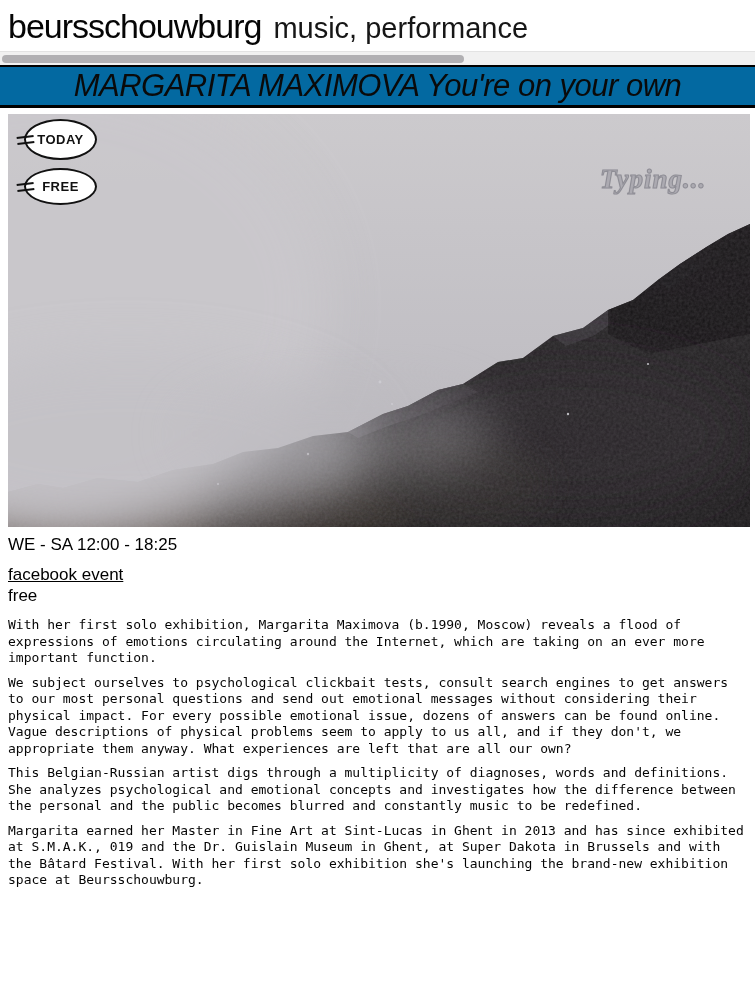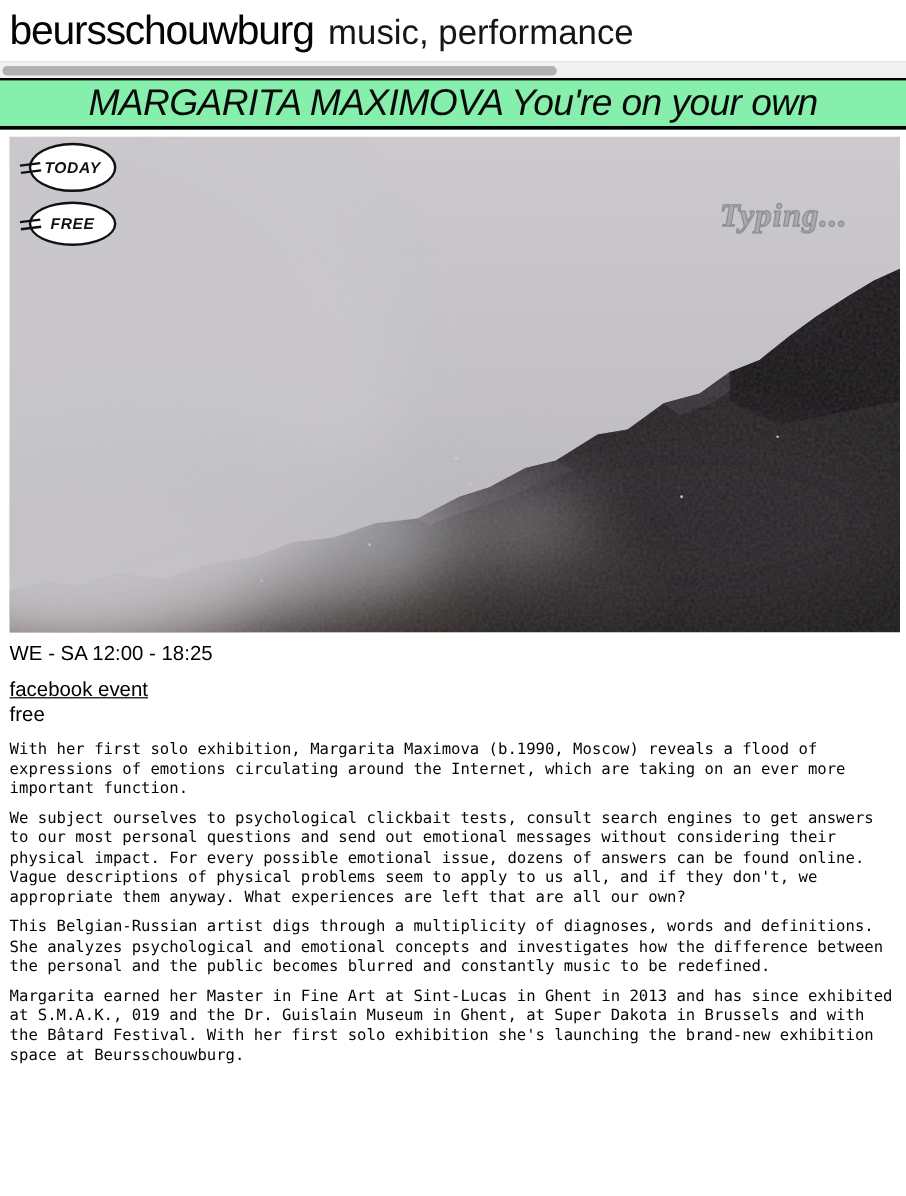--- a/index.html
+++ b/index.html
@@ -55,21 +55,21 @@
   }
 
   
   .banner {
     border-top: 2px solid #000;
     border-bottom: 3px solid #000;
     height: 43px;
     display: flex;
     align-items: center;
     justify-content: center;
-    background: #86efac;
+    background: #0369a1;
   }
   .banner-title {
     font-style: italic;
     font-size: 31px;
     letter-spacing: -0.5px;
     color: #0a0a0a;
     white-space: nowrap;
   }
 
   
@@ -92,21 +92,20 @@
     border: 2px solid #111;
     border-radius: 50%;
     display: flex;
     align-items: center;
     justify-content: center;
     margin-bottom: 8px;
     cursor: pointer;
   }
   .pill.small { height: 37px; }
   .pill-label {
-    font-style: italic;
     font-weight: bold;
     font-size: 13px;
     letter-spacing: 0.5px;
     color: #111;
   }
   .eq-icon {
     position: absolute;
     left: -9px;
     top: 50%;
     width: 17px;

